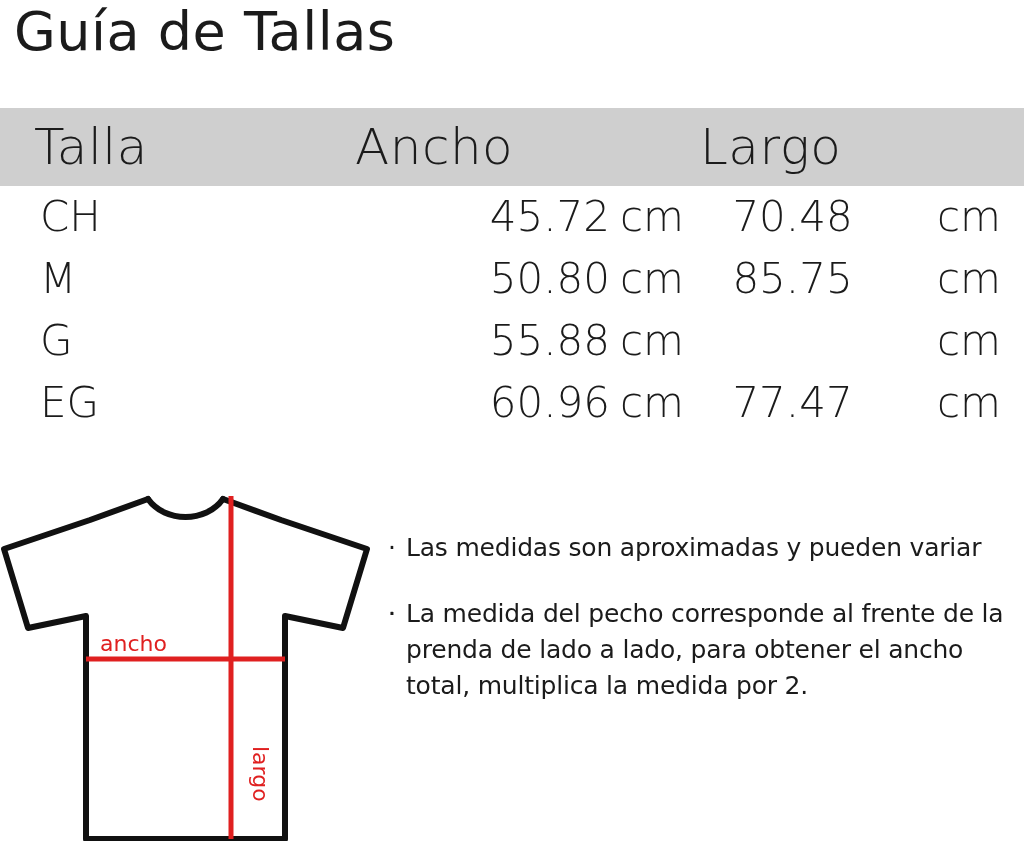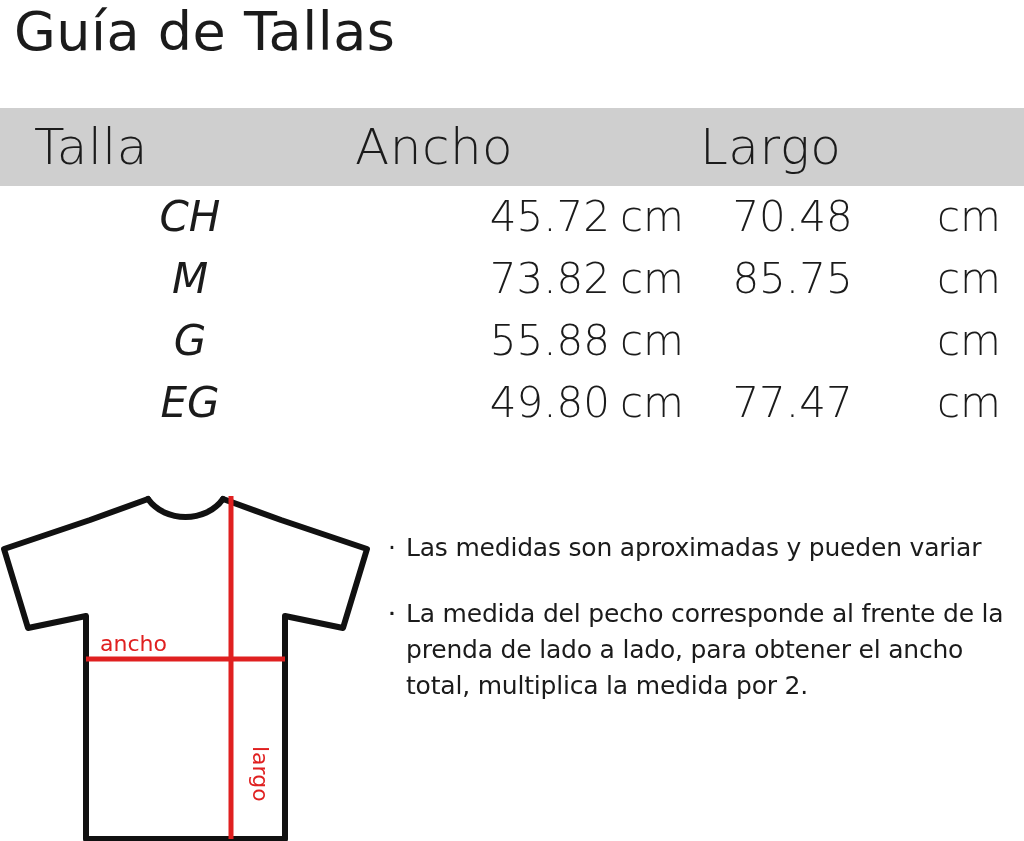--- a/index.html
+++ b/index.html
@@ -61,22 +61,21 @@
     position: absolute;
     font-size: 42px;
     font-weight: 300;
     color: #1b1b1b;
     line-height: 62px;
     white-space: pre;
   }
   .cell-size {
     left: 40px;
     width: 300px;
-    text-align: center;
-    font-style: italic;
+    text-align: left;
   }
   .cell-width {
     left: 340px;
     width: 270px;
     text-align: right;
   }
   .cell-width-unit {
     left: 620px;
   }
   .cell-length {
@@ -146,36 +145,36 @@
   <div class="table-row">
     <div class="cell cell-size">CH</div>
     <div class="cell cell-width">45.72</div>
     <div class="cell cell-width-unit unit">cm</div>
     <div class="cell cell-length">70.48</div>
     <div class="cell cell-length-unit unit">cm</div>
   </div>
 
   <div class="table-row">
     <div class="cell cell-size">M</div>
-    <div class="cell cell-width">73.82</div>
+    <div class="cell cell-width">50.80</div>
     <div class="cell cell-width-unit unit">cm</div>
     <div class="cell cell-length">85.75</div>
     <div class="cell cell-length-unit unit">cm</div>
   </div>
 
   <div class="table-row">
     <div class="cell cell-size">G</div>
     <div class="cell cell-width">55.88</div>
     <div class="cell cell-width-unit unit">cm</div>
     <div class="cell cell-length-unit unit">cm</div>
   </div>
 
   <div class="table-row">
     <div class="cell cell-size">EG</div>
-    <div class="cell cell-width">49.80</div>
+    <div class="cell cell-width">60.96</div>
     <div class="cell cell-width-unit unit">cm</div>
     <div class="cell cell-length">77.47</div>
     <div class="cell cell-length-unit unit">cm</div>
   </div>
 
 </div>
 
 <div id="shirt-diagram">
   <svg width="380" height="365" viewBox="0 0 380 365" xmlns="http://www.w3.org/2000/svg">
 

